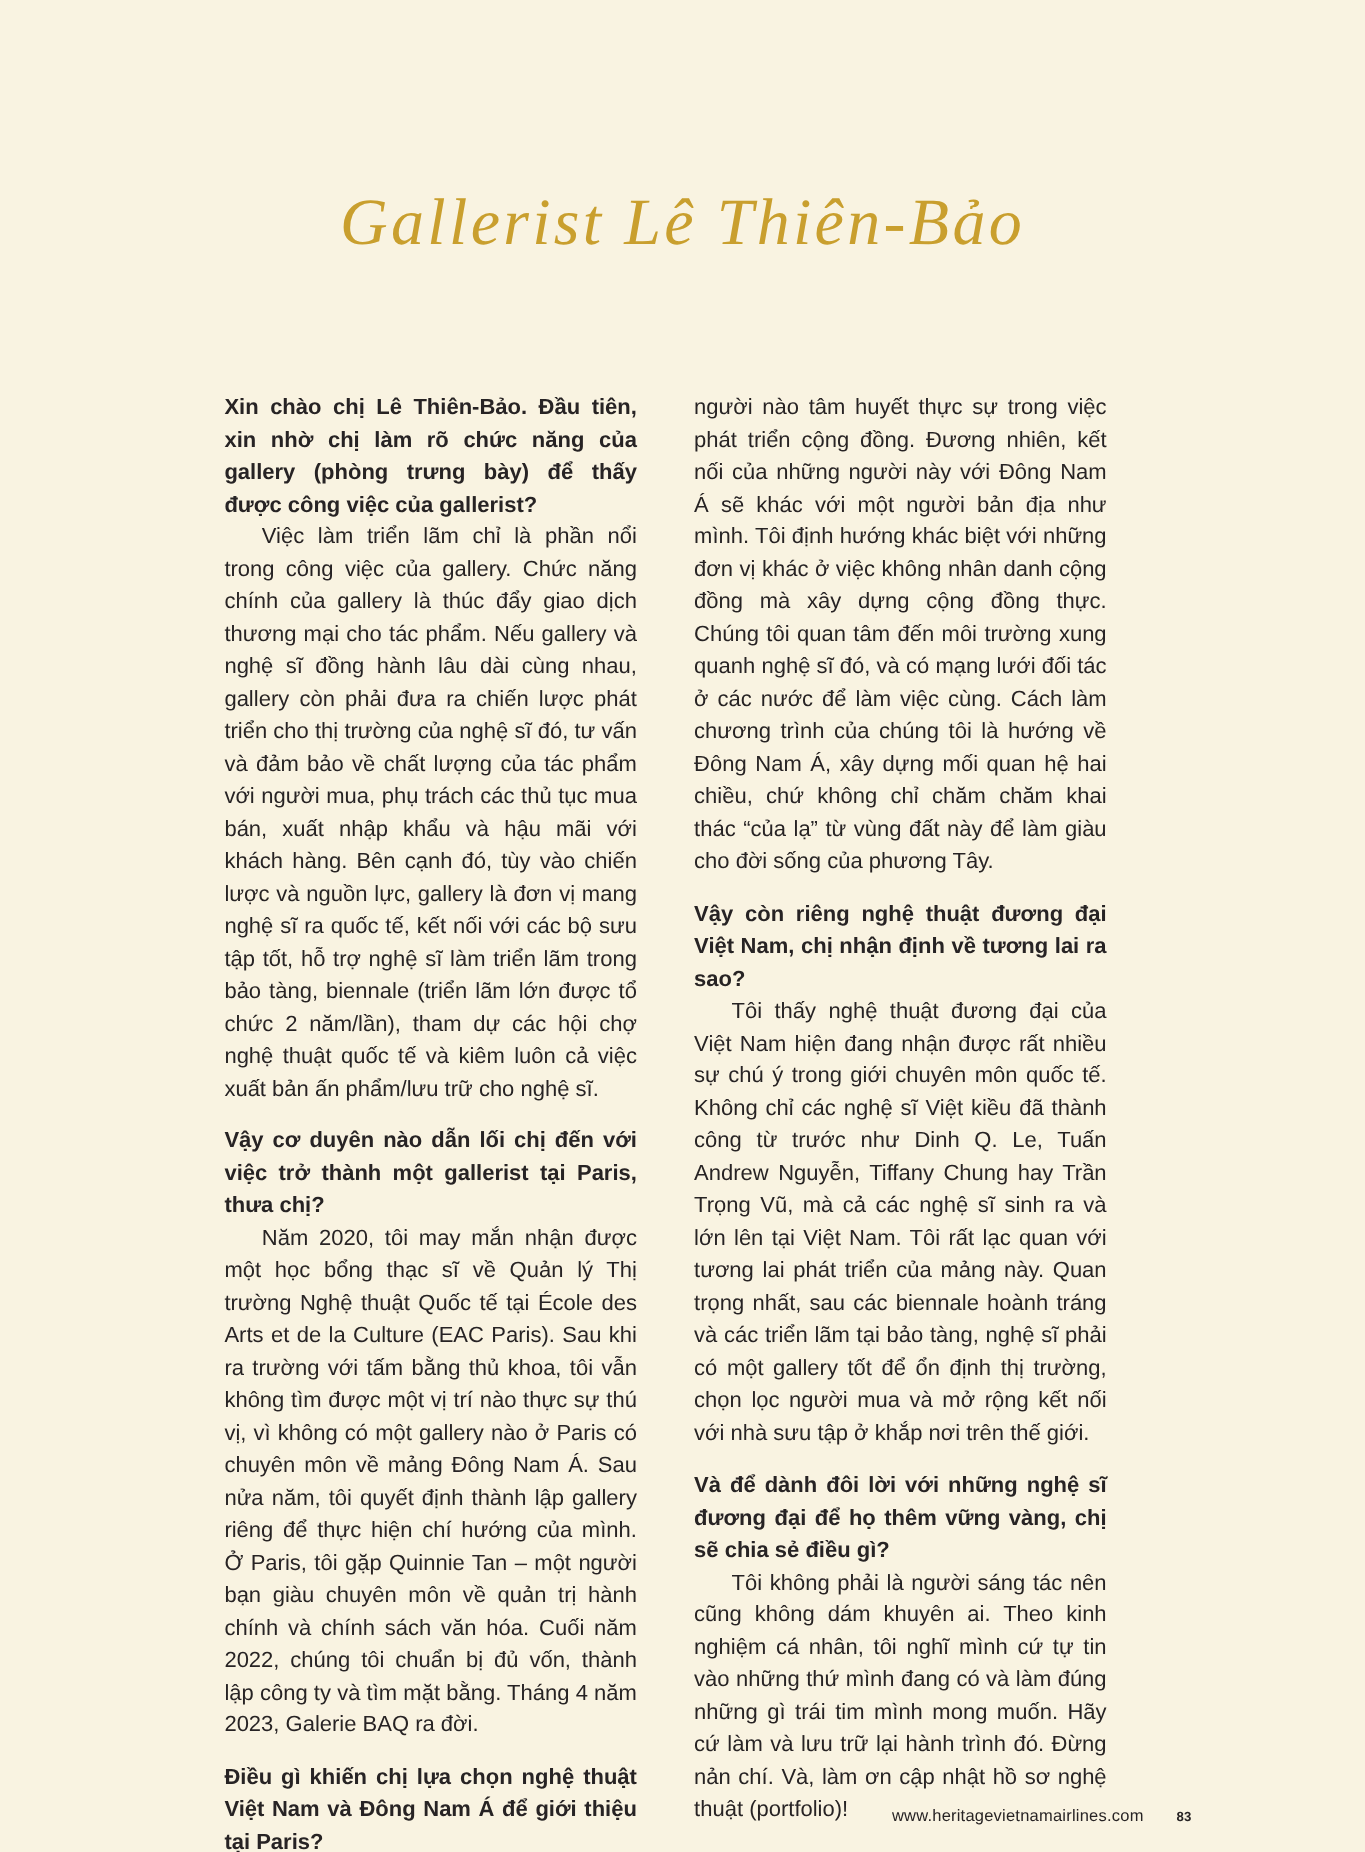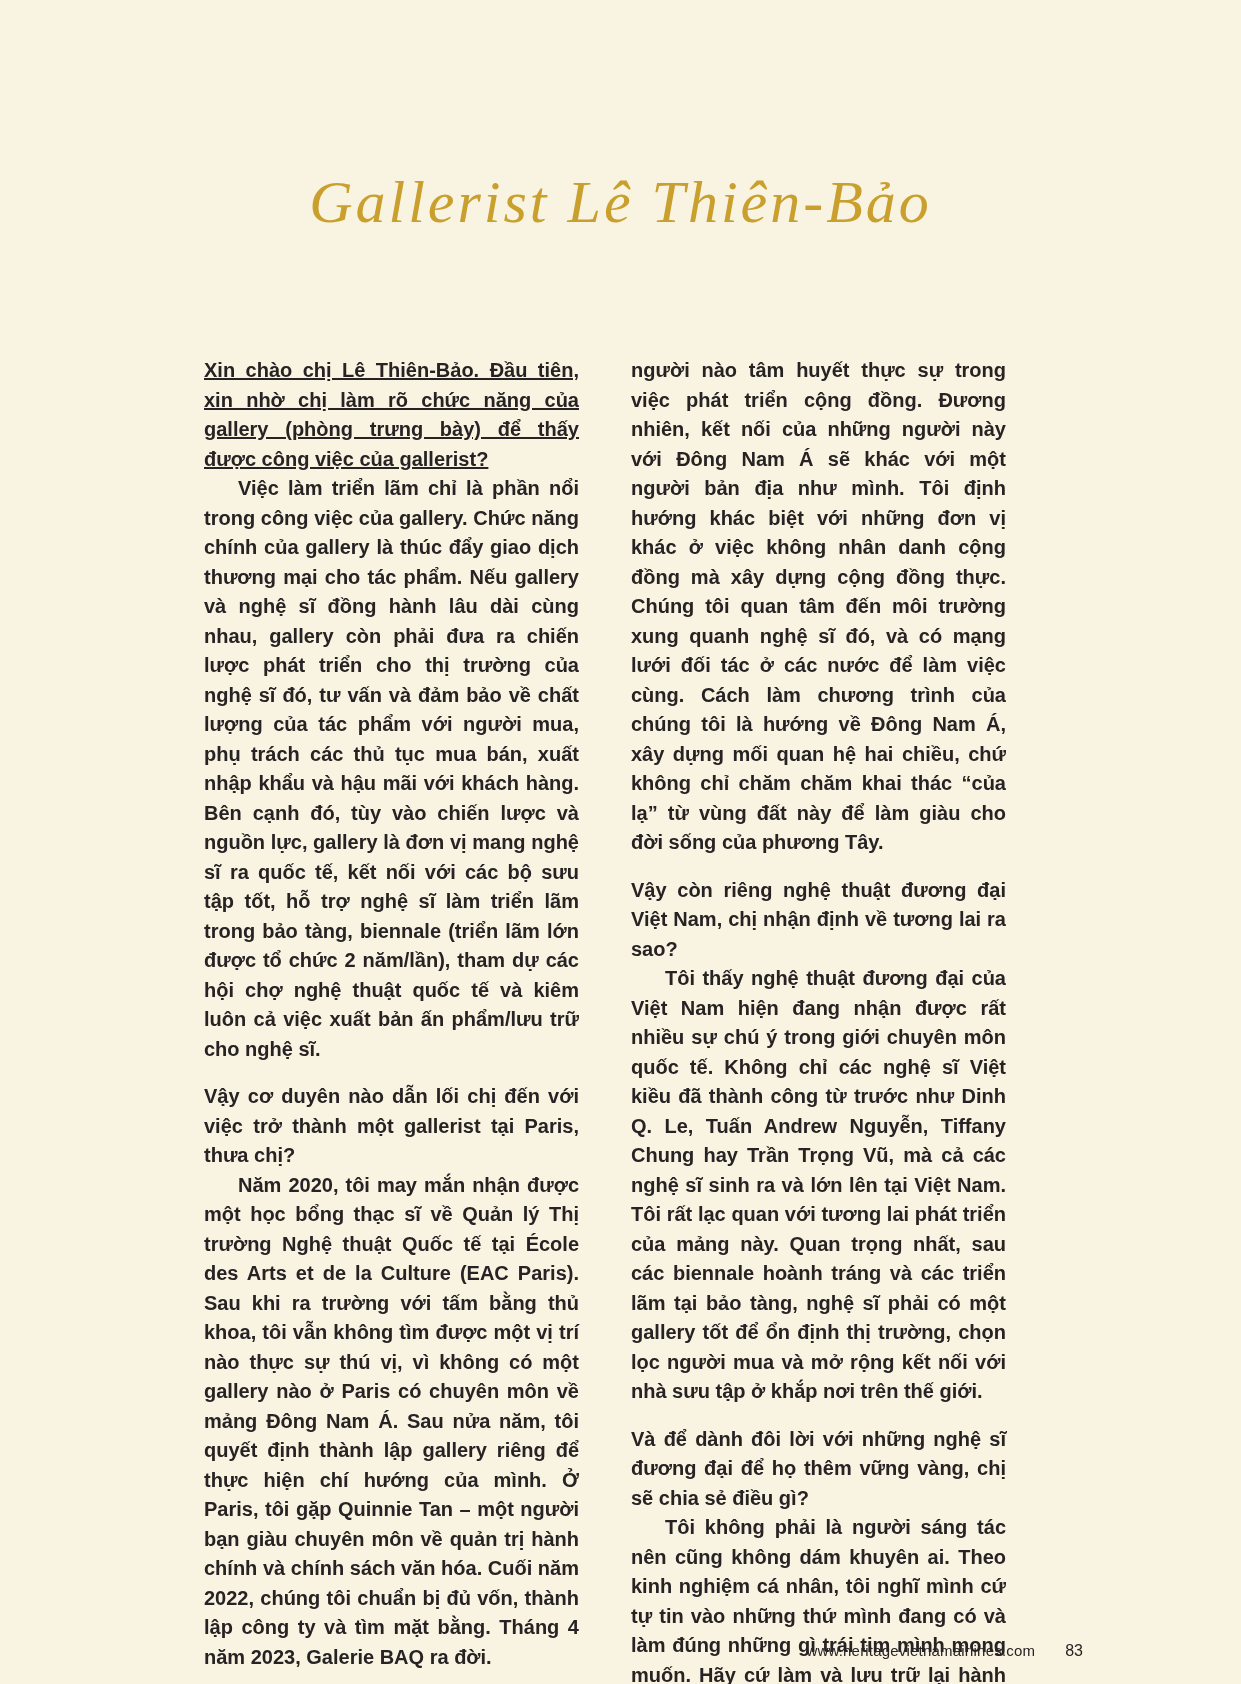--- a/index.html
+++ b/index.html
@@ -37,35 +37,35 @@
     width: 375px;
     font-size: 20px;
     line-height: 29.5px;
     text-align: justify;
   }
   .col p { margin: 0; }
   p.question {
     font-weight: bold;
     margin-top: 18px;
   }
-  p.question.first { margin-top: 0; text-decoration: underline; }
+  p.question.first { margin-top: 0; }
   p.question.italic { }
-  p.answer { text-indent: 34px; font-weight: bold; }
+  p.answer { text-indent: 34px; }
   p.answer.noindent { text-indent: 0; }
   .footer {
     position: absolute;
     top: 1603px;
     right: 158px;
     display: flex;
     align-items: baseline;
     gap: 30px;
     margin-top: 39px;
   }
   .footer-url { font-size: 15px; letter-spacing: 0.2px; }
-  .footer-page { font-size: 16px; font-weight: normal; }
+  .footer-page { font-size: 12px; font-weight: bold; }
 </style>
 </head>
 <body>
 
 <div class="page-title">Gallerist Lê Thiên-Bảo</div>
 
 <div class="columns">
   <div class="col">
     <p class="question first">Xin chào chị Lê Thiên-Bảo. Đầu tiên, xin nhờ chị làm rõ chức năng của gallery (phòng trưng bày) để thấy được công việc của gallerist?</p>
     <p class="answer">Việc làm triển lãm chỉ là phần nổi trong công việc của gallery. Chức năng chính của gallery là thúc đẩy giao dịch thương mại cho tác phẩm. Nếu gallery và nghệ sĩ đồng hành lâu dài cùng nhau, gallery còn phải đưa ra chiến lược phát triển cho thị trường của nghệ sĩ đó, tư vấn và đảm bảo về chất lượng của tác phẩm với người mua, phụ trách các thủ tục mua bán, xuất nhập khẩu và hậu mãi với khách hàng. Bên cạnh đó, tùy vào chiến lược và nguồn lực, gallery là đơn vị mang nghệ sĩ ra quốc tế, kết nối với các bộ sưu tập tốt, hỗ trợ nghệ sĩ làm triển lãm trong bảo tàng, biennale (triển lãm lớn được tổ chức 2 năm/lần), tham dự các hội chợ nghệ thuật quốc tế và kiêm luôn cả việc xuất bản ấn phẩm/lưu trữ cho nghệ sĩ.</p>

